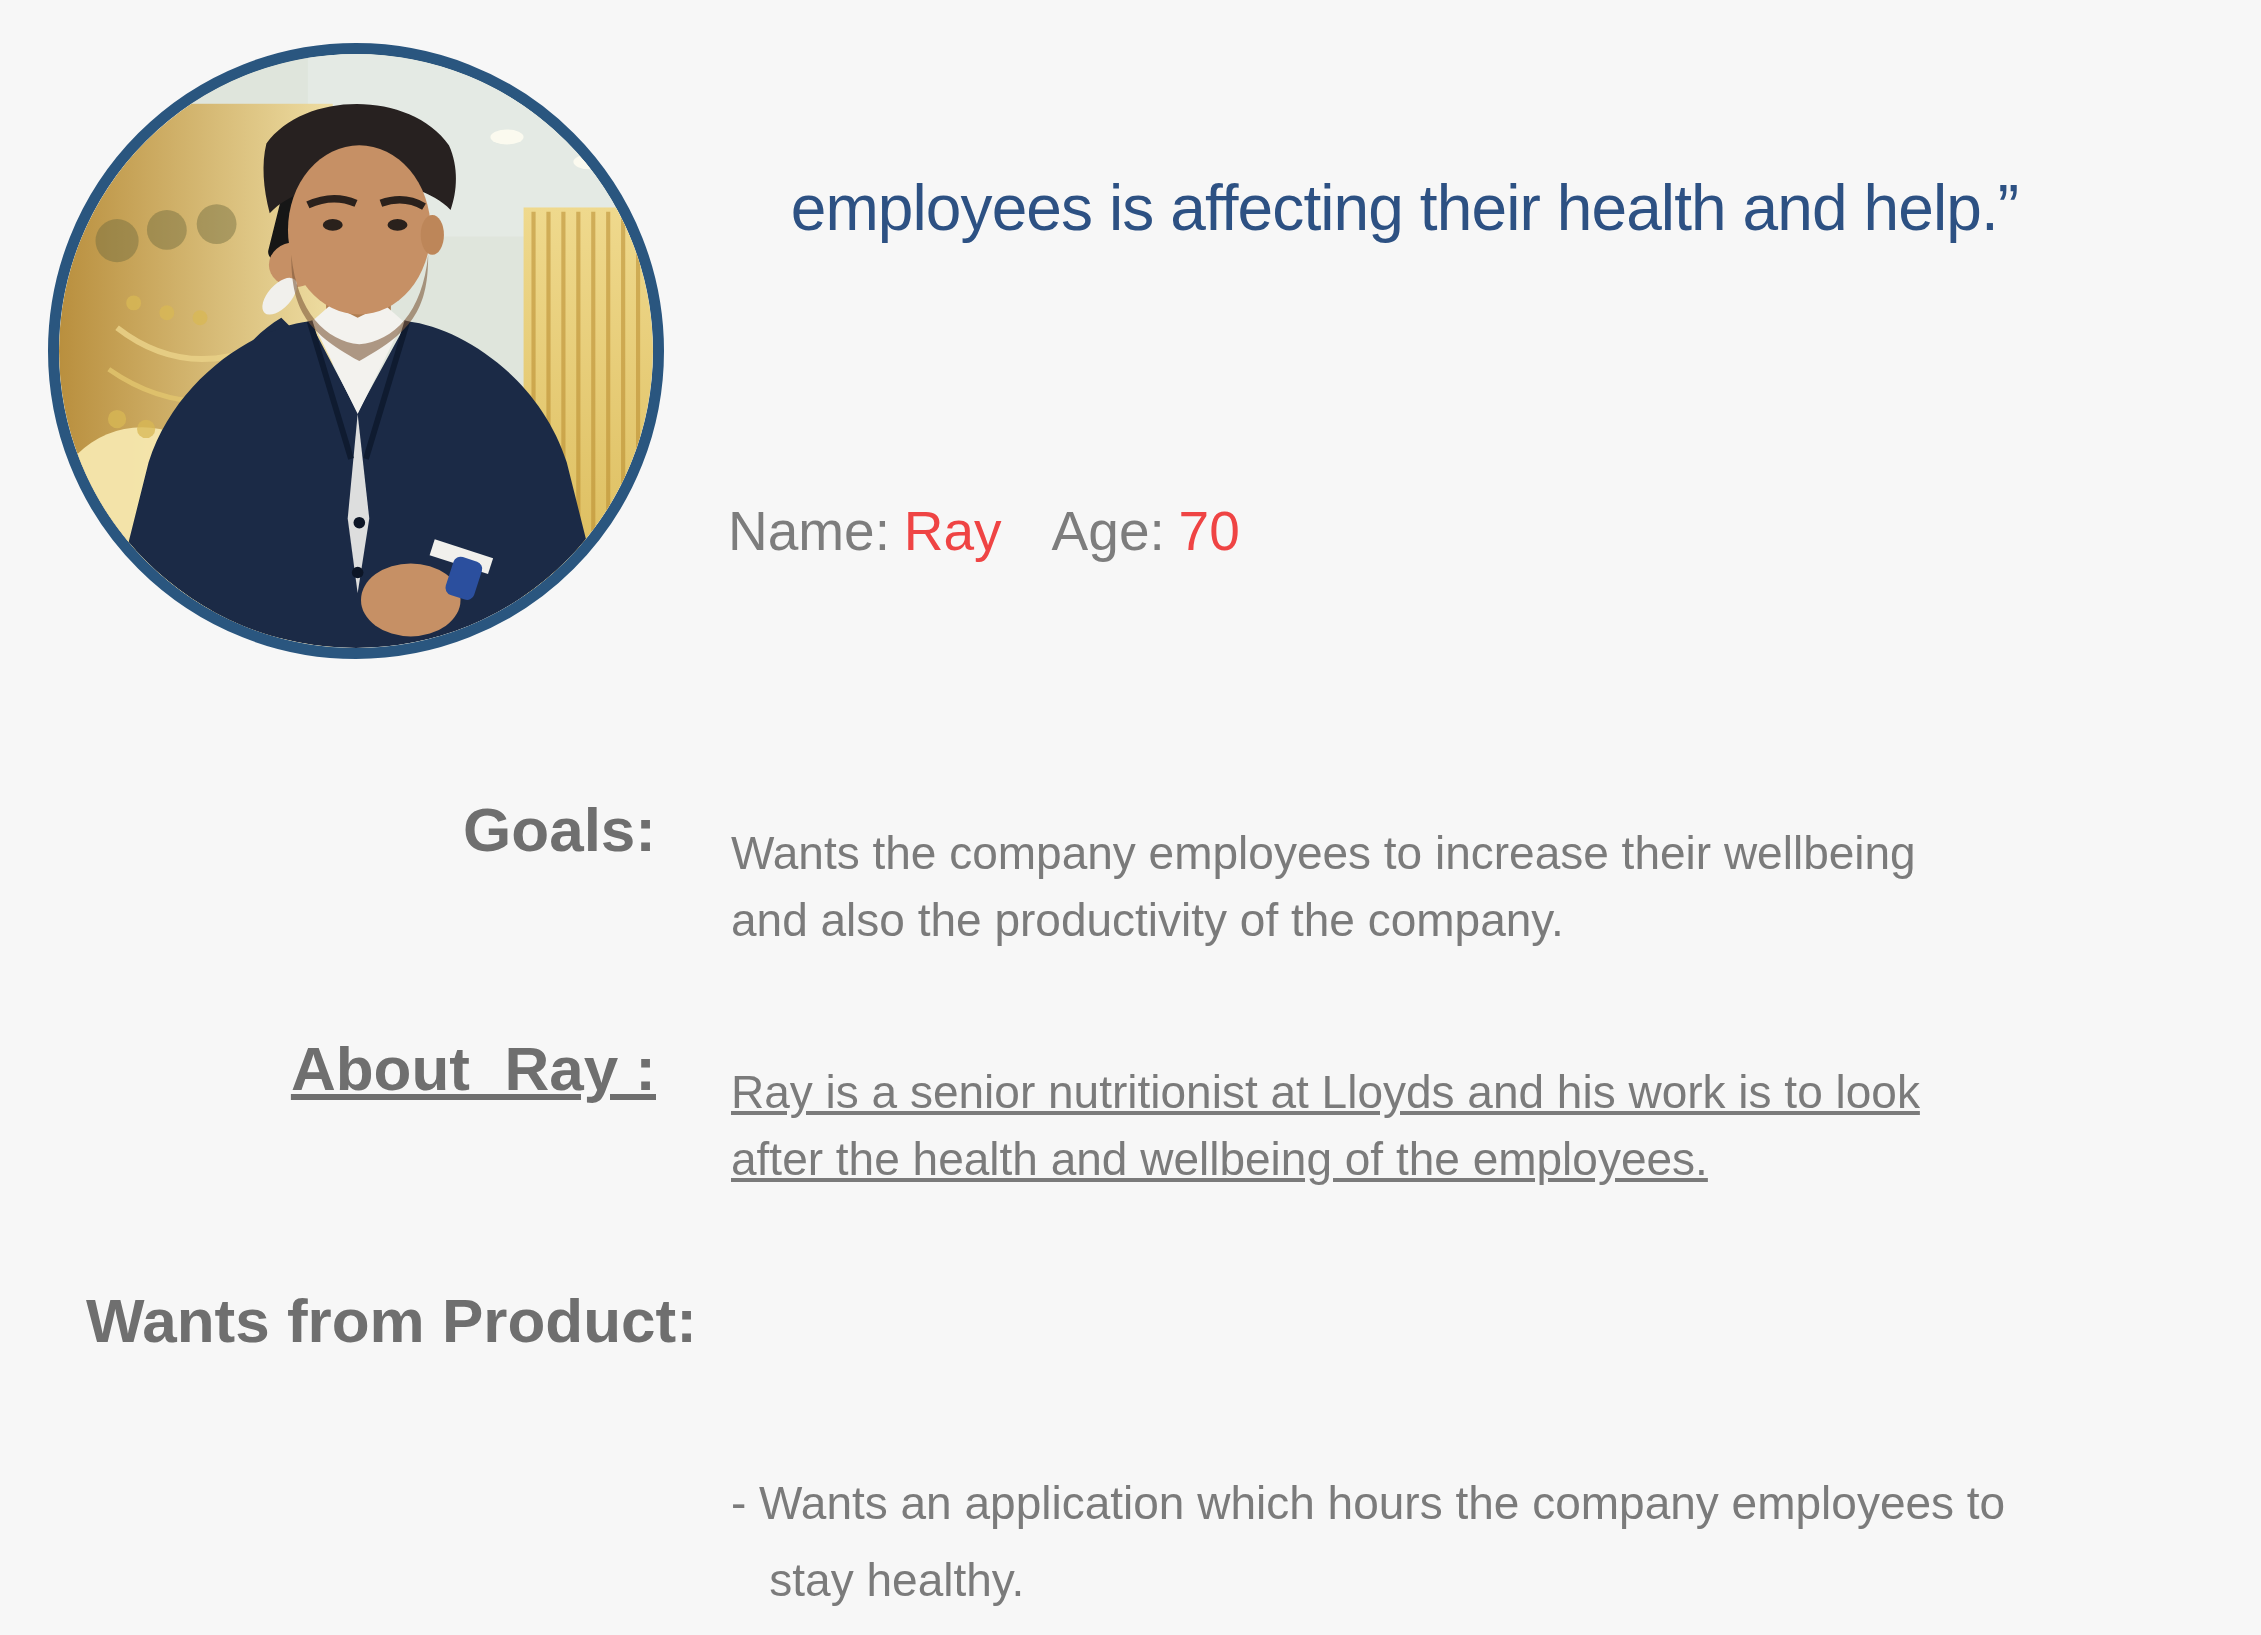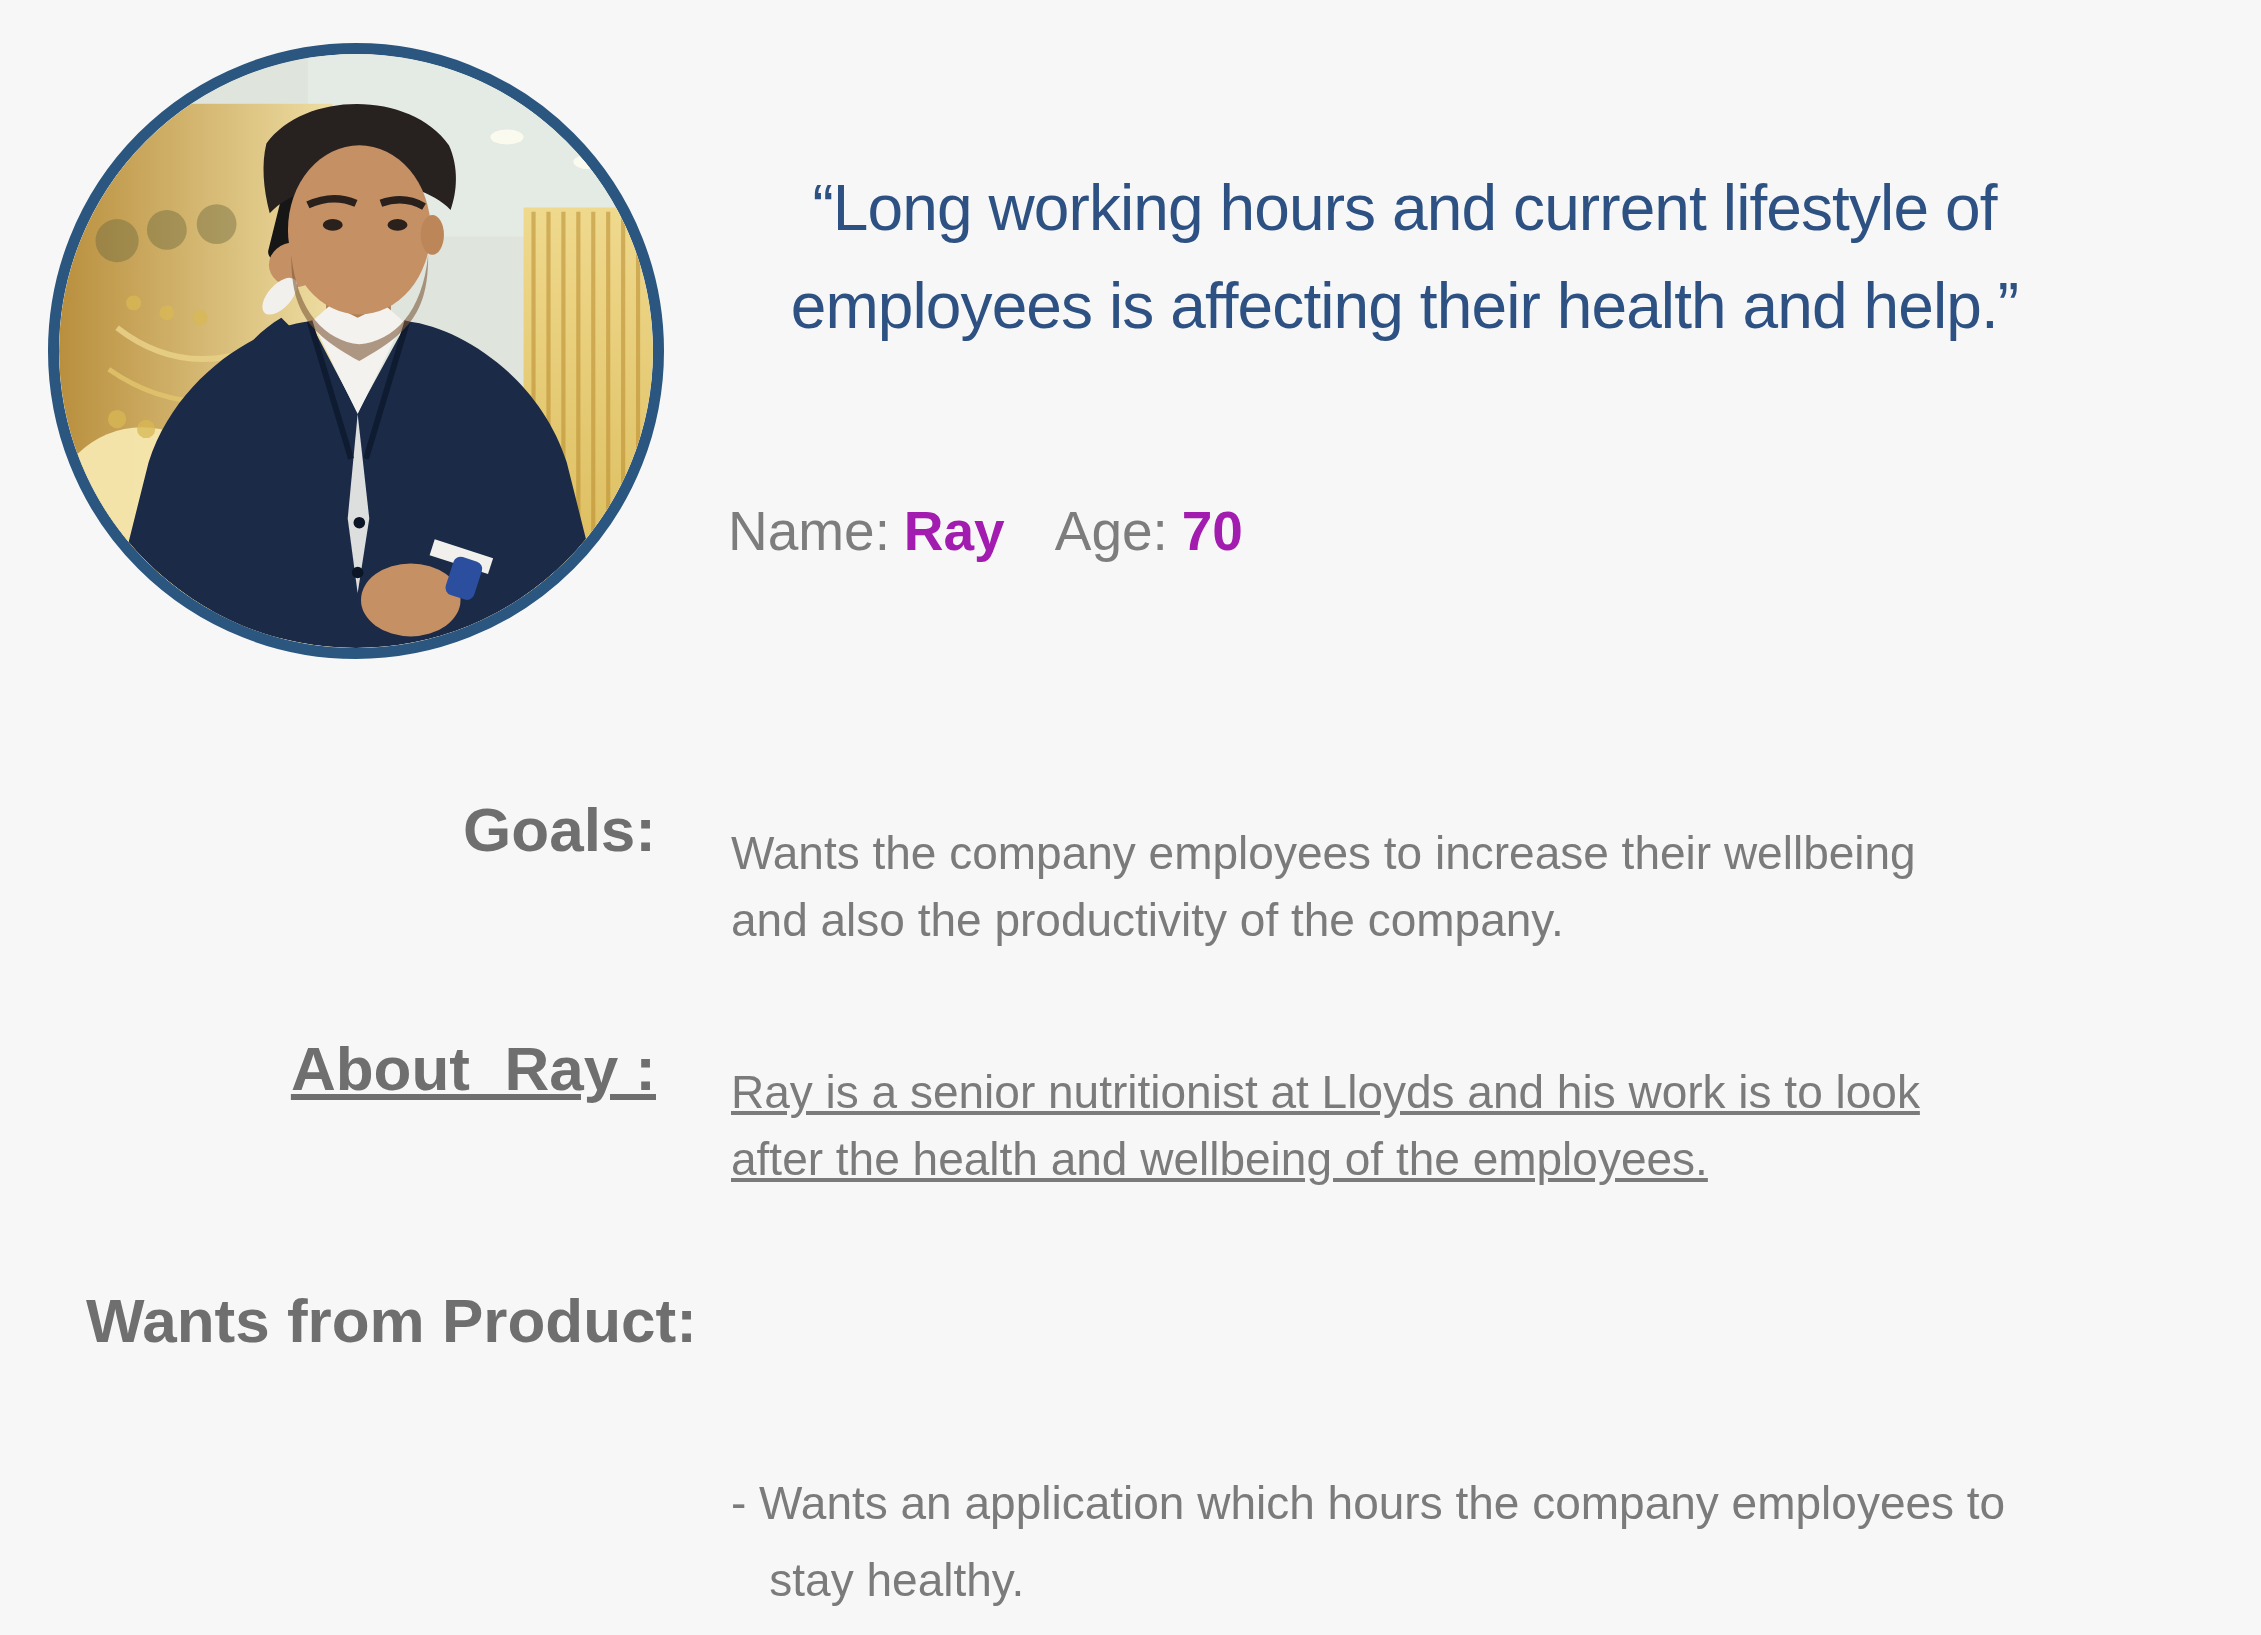--- a/index.html
+++ b/index.html
@@ -36,21 +36,21 @@
 
   
   .info-line {
     position: absolute; left: 728px; top: 499px;
     display: flex; gap: 50px;
     font-size: 55px; color: #7d7d7d;
     white-space: nowrap;
     align-items: center;
   }
   .info-pair { display: flex; gap: 13.8px; }
-  .info-value { font-weight: bold; color: #a21caf; }
+  .info-value { font-weight: normal; color: #ef4444; }
 
   
   .section-label {
     position: absolute; left: 86px; width: 570px;
     text-align: right;
     font-size: 62px; font-weight: bold; color: #6f6f6f;
     line-height: 67px;
     white-space: pre;
   }
   .section-body {
@@ -160,21 +160,20 @@
 
         <rect x="448" y="596" width="74" height="20" fill="#f1f0ec" transform="rotate(18 485 606)"></rect>
         <ellipse cx="424" cy="658" rx="60" ry="44" fill="#c69065"></ellipse>
         <rect x="470" y="608" width="36" height="48" rx="9" fill="#2b4f9e" transform="rotate(18 488 632)"></rect>
       </g>
     </g>
   </svg>
 </div>
 
 <div class="quote">
-  <div>“Long working hours and current lifestyle of</div>
   <div>employees is affecting their health and help.”</div>
 </div>
 
 <div class="info-line">
   <div class="info-pair">
     <span class="info-label">Name:</span>
     <span class="info-value">Ray</span>
   </div>
   <div class="info-pair">
     <span class="info-label">Age:</span>

